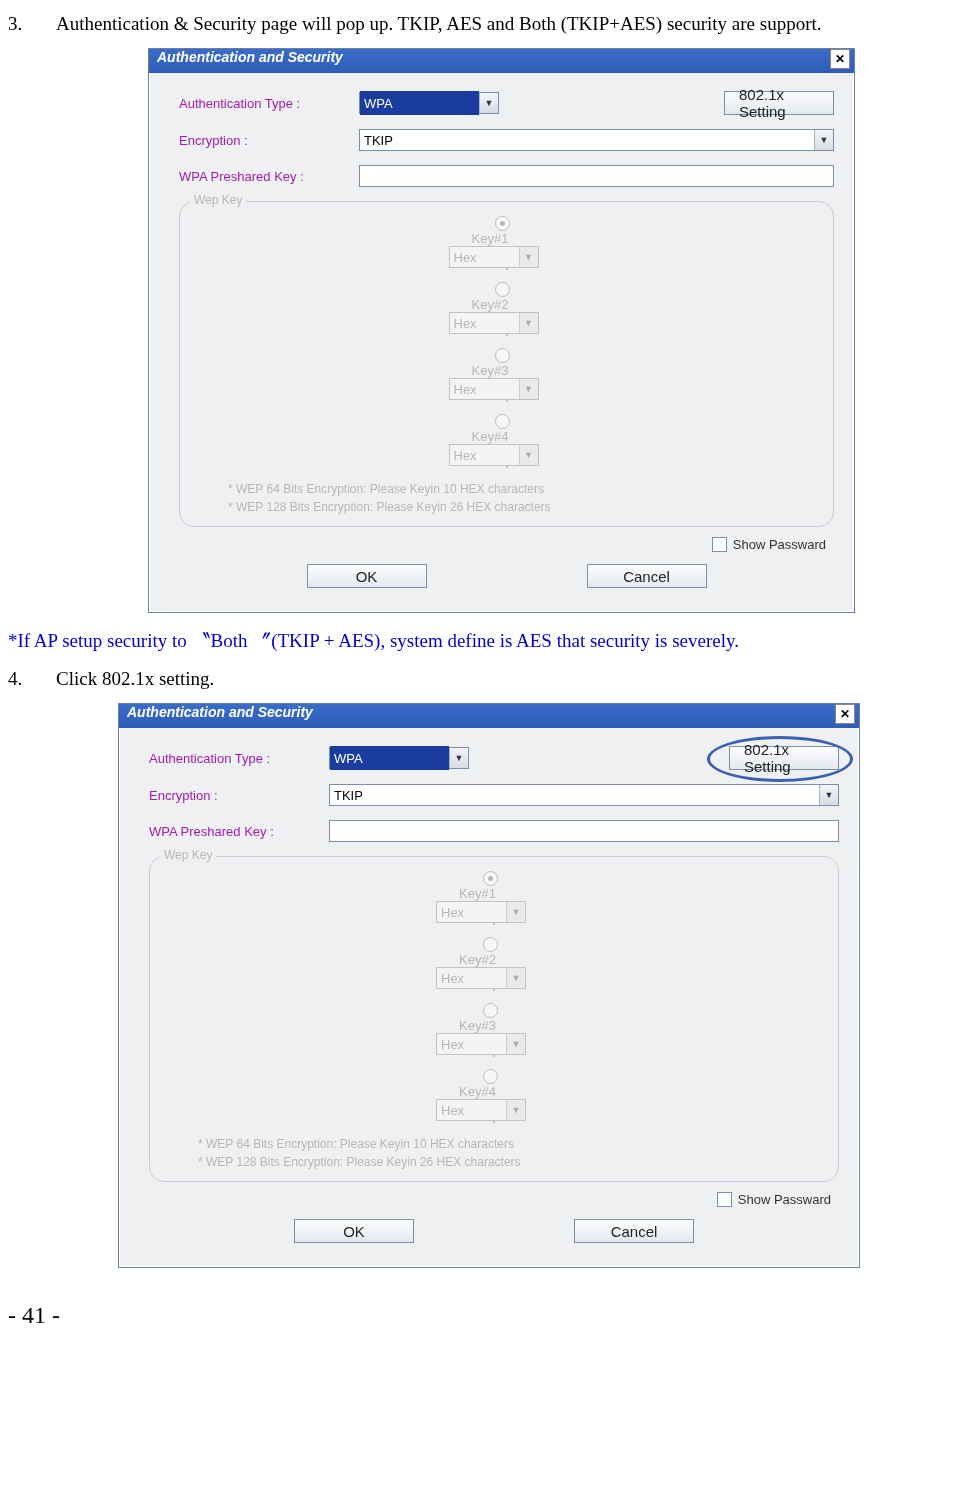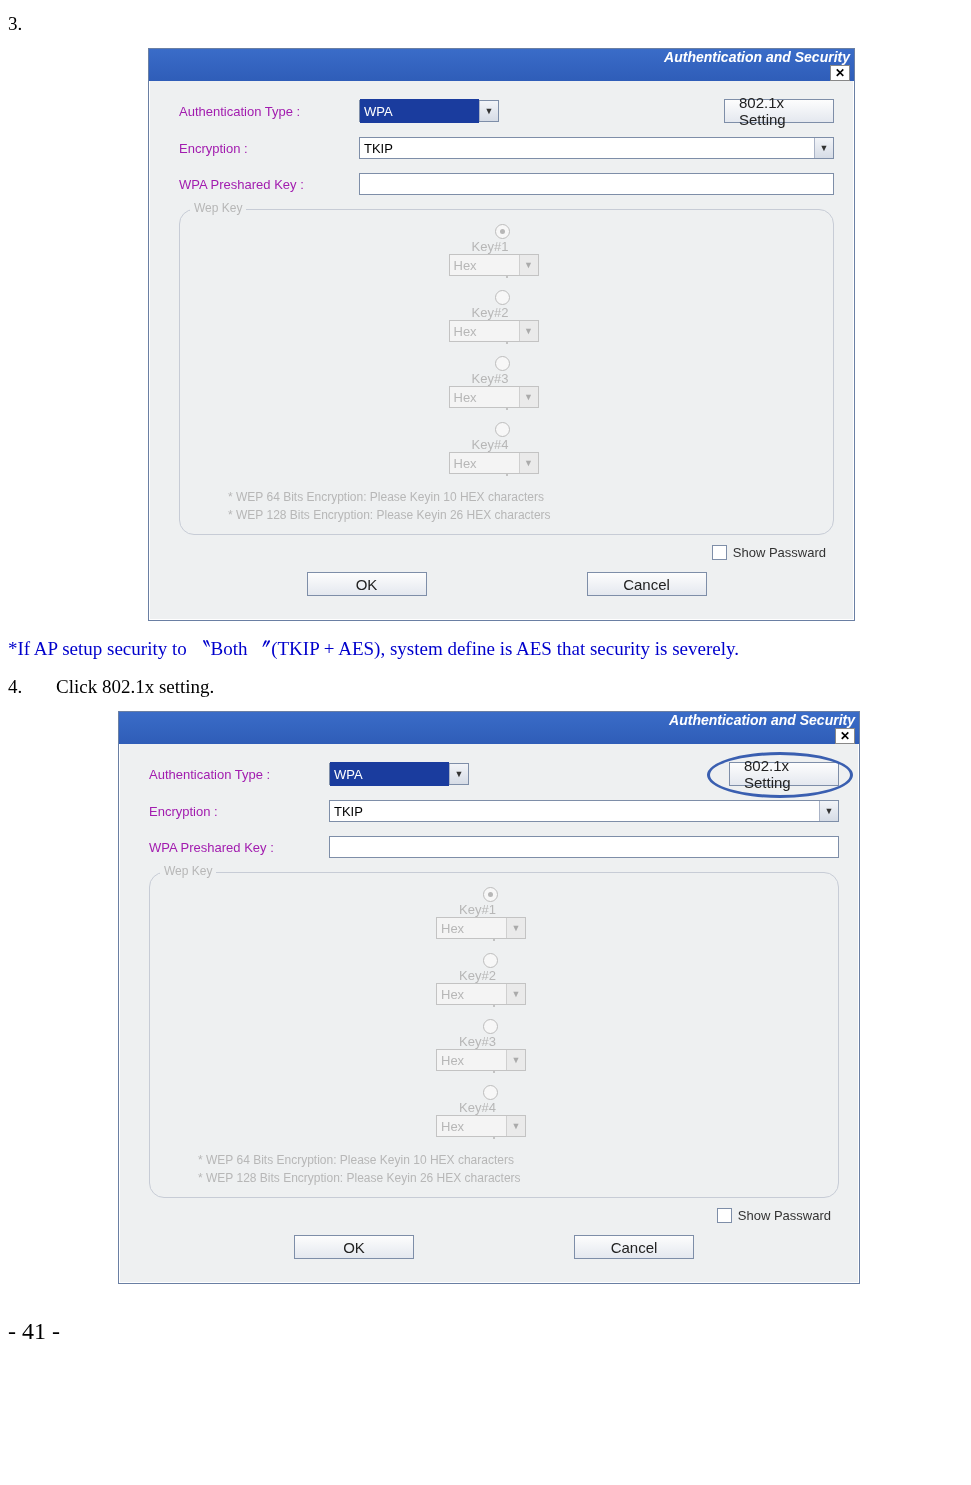--- a/index.html
+++ b/index.html
@@ -25,27 +25,26 @@
     background: #eef0f1;
     font-family: Tahoma, Arial, sans-serif;
     font-size: 13px;
     box-shadow: 0 0 0 1px #fff inset;
   }
   .titlebar {
     background: linear-gradient(to bottom, #3a6cc8, #2f5db8);
     color: #fff;
     font-weight: bold;
     font-style: italic;
-    height: 32px;
+    height: 24px;
     display: flex;
-    align-items: flex-end;
+    align-items: flex-start;
     justify-content: space-between;
     padding: 0 4px 0 8px;
     font-size: 14px;
-    flex-direction: column;
   }
   .close-btn {
     width: 18px; height: 18px;
     background: #fff;
     color: #000;
     display: flex; align-items: center; justify-content: center;
     font-weight: bold;
     border: 1px solid #888;
     font-style: normal;
     font-family: Arial;
@@ -128,20 +127,21 @@
     border: 3px solid #3a5fb0;
     border-radius: 50%;
     pointer-events:none;
   }
 </style>
 </head>
 <body>
 
 <div class="doc-line num-list">
   <span class="num">3.</span>
+  <span>Authentication &amp; Security page will pop up. TKIP, AES and Both (TKIP+AES) security are support.</span>
 </div>
 
 <div class="screenshot-wrap">
   <div class="dialog">
     <div class="titlebar">
       <span>Authentication and Security</span>
       <span class="close-btn">✕</span>
     </div>
     <div class="dlg-body">
       <div class="form-row">

